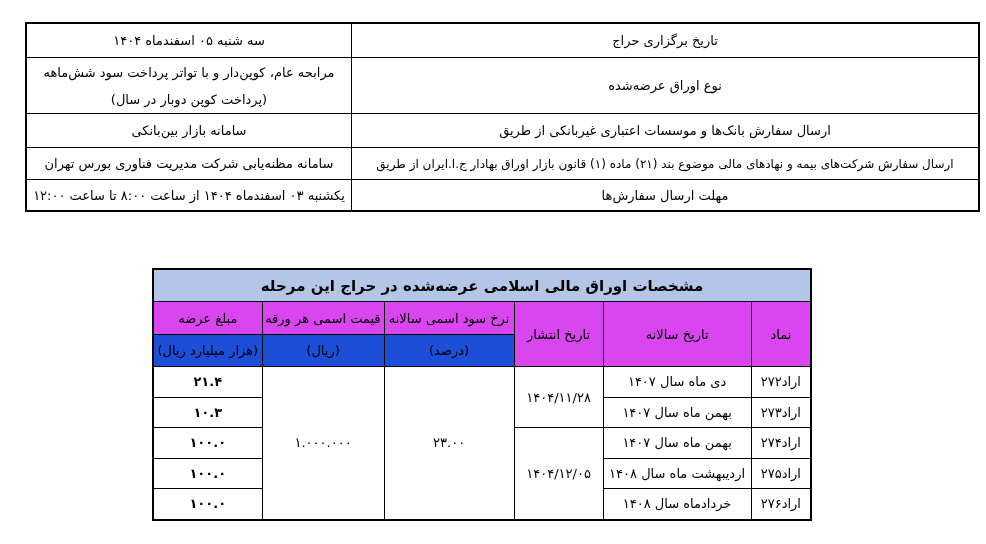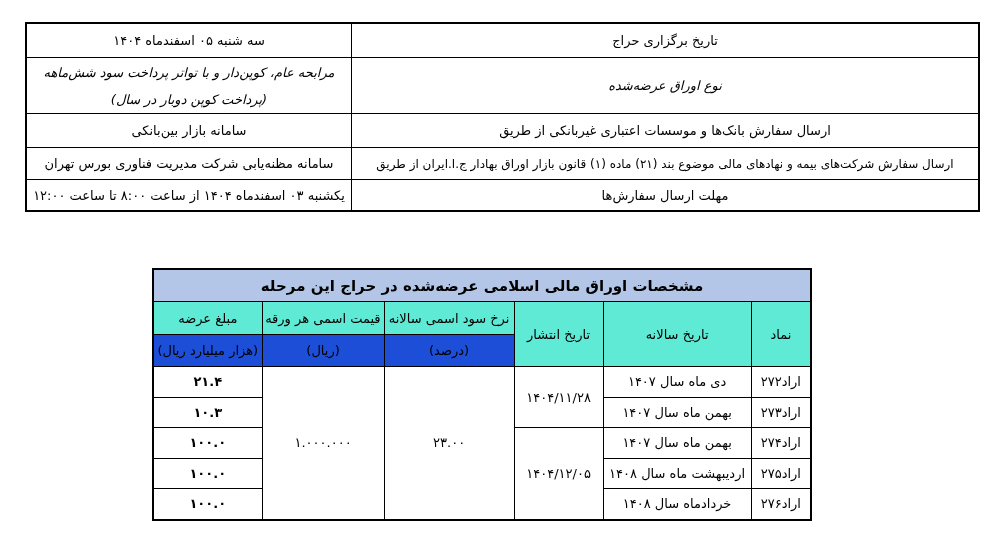--- a/index.html
+++ b/index.html
@@ -31,30 +31,30 @@
     background:#b4c6e7;
     font-weight:bold;
     font-size:15px;
     height:31px;
   }
   
   #auction-table{left:25px;top:22px;width:942px;}
   #auction-table td.lbl{width:620px;}
   #auction-table td.val{width:318px;}
   #auction-table tr.r1 td{height:33px;margin-left:29px;}
-  #auction-table tr.r2 td{height:55px;font-style:italic;}
+  #auction-table tr.r2 td{height:55px;}
   #auction-table tr.r3 td{height:33px;}
   #auction-table tr.r4 td{height:31px;}
   #auction-table tr.r5 td{height:30px;}
   #auction-table td.small{font-size:12px;}
   .two-line div{line-height:27px;}
   
   #securities-table{left:152px;top:268px;width:658px;}
   #securities-table tr.title-row td{height:31px;}
-  #securities-table tr.head td{height:32px;background:#5eead4;}
+  #securities-table tr.head td{height:32px;background:#d946ef;}
   #securities-table tr.head2 td{height:31px;background:#1d4ed8;}
   #securities-table tr.data td{height:29.5px;margin-top:40px;}
   col.c-symbol{width:60px;}
   col.c-maturity{width:148px;}
   col.c-issue{width:89px;}
   col.c-rate{width:130px;}
   col.c-price{width:122px;}
   col.c-amount{width:109px;}
   td.bold{font-weight:bold;}
 </style>

